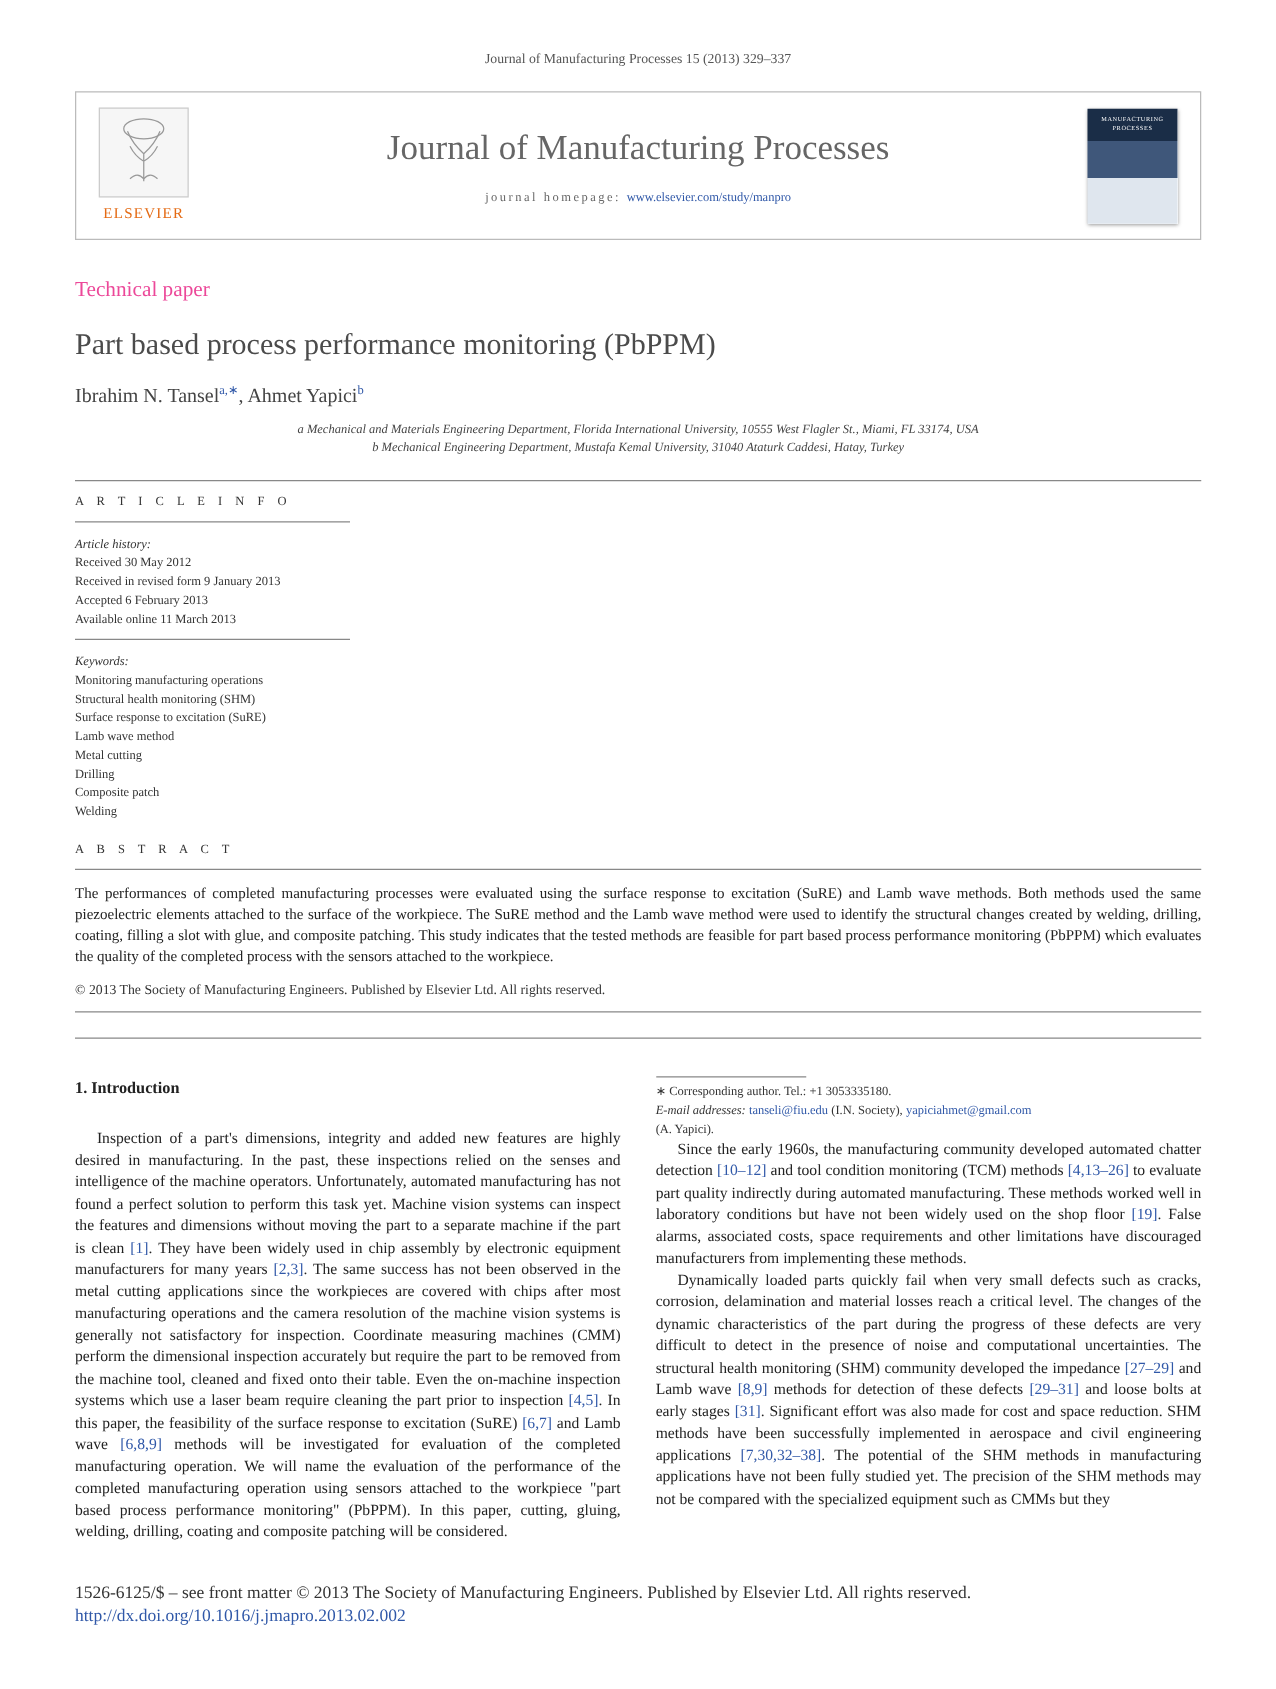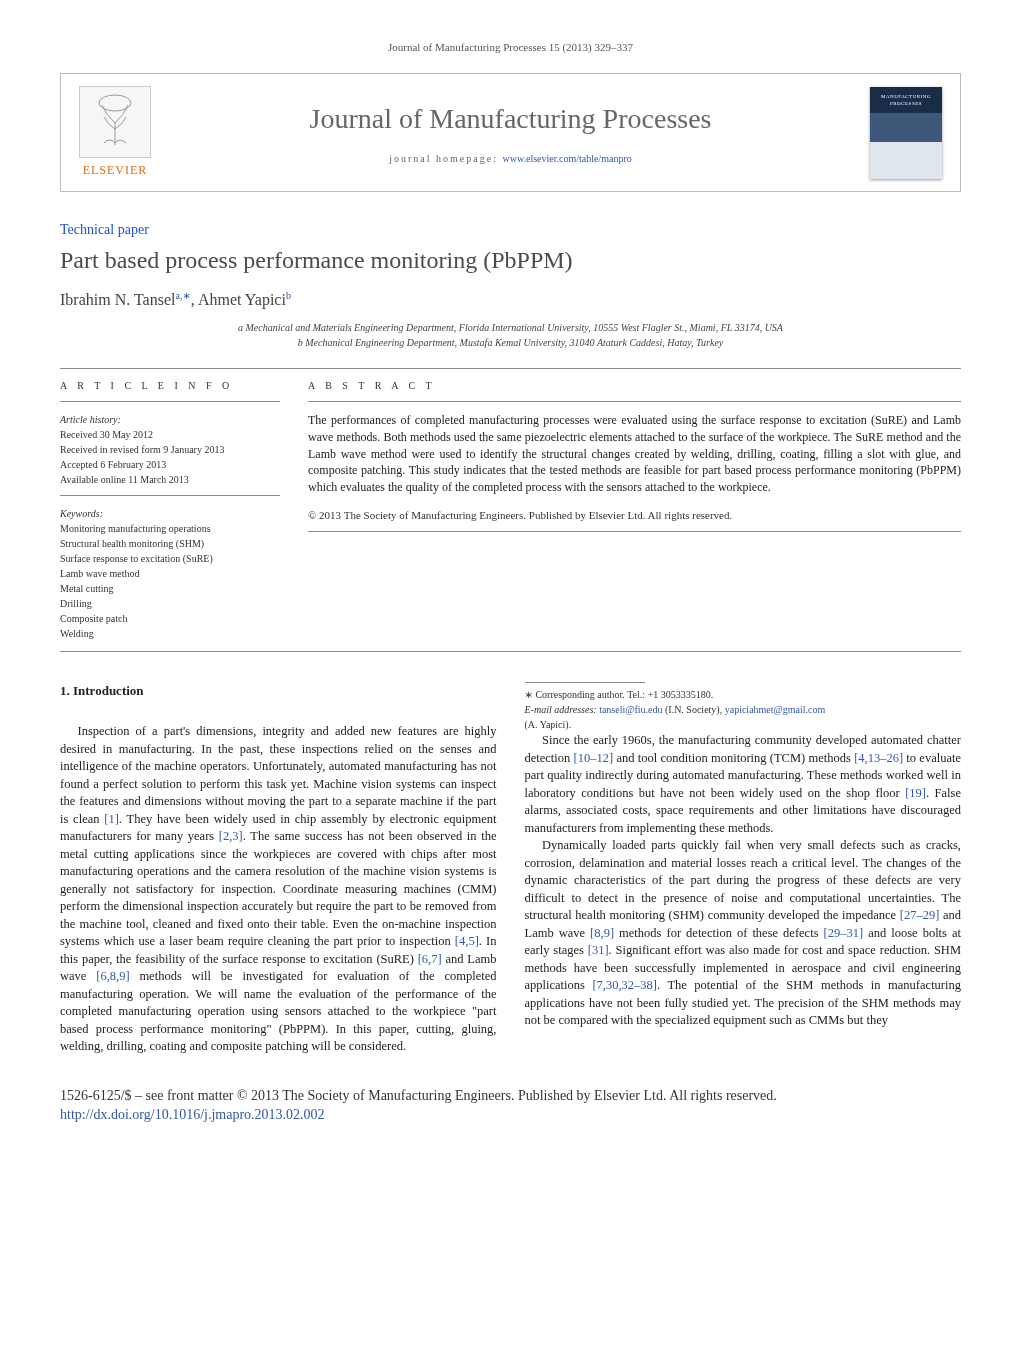--- a/index.html
+++ b/index.html
@@ -71,23 +71,23 @@
     width: 72px; height: 92px;
     background: linear-gradient(#1a2d47 0 28%, #3f577a 28% 60%, #dfe6ee 60% 100%);
     box-shadow: 0 1px 3px rgba(0,0,0,.4);
     position: relative;
   }
   .cover-thumb .cov-title {
     position: absolute; top: 6px; left: 0; right: 0;
     text-align: center; color: #fff; font-size: 5px; letter-spacing: .5px;
   }
   .paper-type {
-    font-size: 14px;
-    color: #1d4ed8;
-    margin-bottom: 4px;
+    font-size: 17px;
+    color: #ec4899;
+    margin-bottom: 16px;
   }
   .paper-title {
     font-size: 24px;
     color: #4b4b4b;
     font-weight: 400;
     margin-bottom: 12px;
   }
   .authors {
     font-size: 16px;
     color: #444;
@@ -98,22 +98,23 @@
     font-size: 10px;
     font-style: italic;
     color: #444;
     margin-bottom: 18px;
     line-height: 1.5;
     text-align: center;
   }
   hr.sep { border: none; border-top: 1px solid #888; margin: 8px 0 10px; }
   .info-abstract {
     display: flex;
-    gap: 28px;
+    gap: 16px;
     margin-bottom: 10px;
+    flex-direction: column;
   }
   .info-col { width: 220px; font-size: 10px; color: #333; }
   .section-heading {
     letter-spacing: 4px; font-size: 10px; text-transform: uppercase;
     color: #333; margin-bottom: 6px;
   }
   .hist-label { font-style: italic; }
   .history-block, .keywords-block { line-height: 1.5; }
   .keywords-block { margin-top: 10px; }
   .abstract-col { flex: 1; }
@@ -158,21 +159,21 @@
           <ellipse cx="27" cy="10" rx="16" ry="8"></ellipse>
         </g>
         <path d="M16 50 Q22 44 27 50 Q32 44 38 50" stroke="#999" fill="none"></path>
       </svg>
     </div>
     <div class="elsevier-name">ELSEVIER</div>
   </div>
   <div class="header-center">
     <div class="journal-name">Journal of Manufacturing Processes</div>
     <div class="homepage-line">
-      <span>journal homepage: </span><a href="#">www.elsevier.com/table/manpro</a>
+      <span>journal homepage: </span><a href="#">www.elsevier.com/study/manpro</a>
     </div>
   </div>
   <div class="cover-thumb">
     <div class="cov-title">MANUFACTURING PROCESSES</div>
   </div>
 </div>
 
 <div class="paper-type">Technical paper</div>
 <h1 class="paper-title">Part based process performance monitoring (PbPPM)</h1>
 

